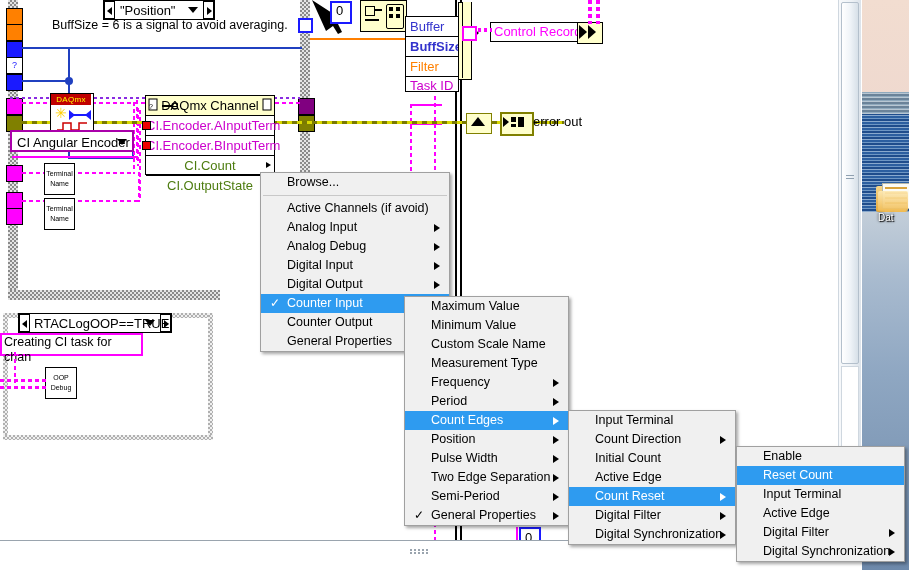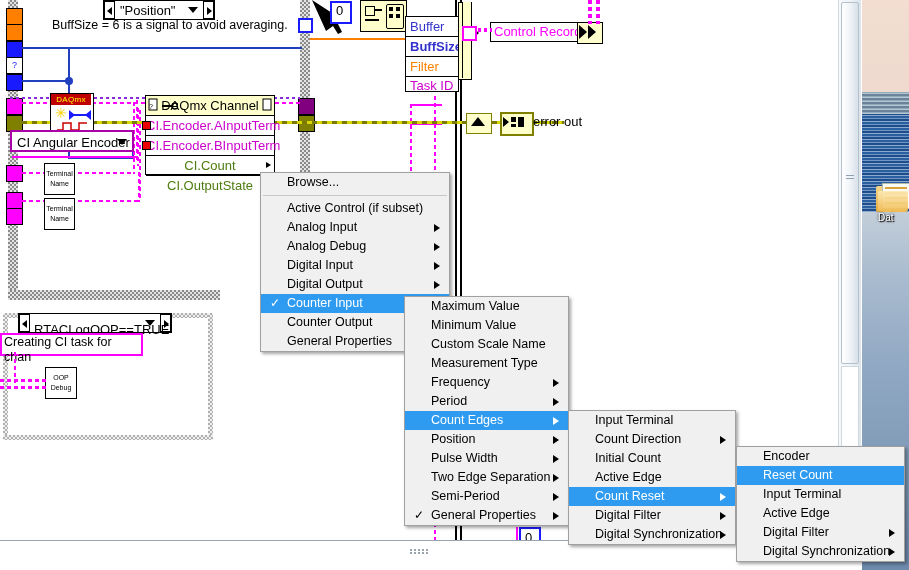--- a/index.html
+++ b/index.html
@@ -323,21 +323,21 @@
     </div>
   </div>
 
   <div class="combo" style="left:18px;top:313px;width:154px;height:20px;">
     <div class="sbar" style="left:0;">
       <div style="position:absolute;left:2px;top:5px;width:0;height:0;border-right:5px solid #000;border-top:4px solid transparent;border-bottom:4px solid transparent;"></div>
     </div>
     <div class="sbar" style="right:0;">
       <div style="position:absolute;left:3px;top:5px;width:0;height:0;border-left:5px solid #000;border-top:4px solid transparent;border-bottom:4px solid transparent;"></div>
     </div>
-    <span style="position:absolute;left:15px;top:7px;">RTACLogOOP==TRUE</span>
+    <span style="position:absolute;left:15px;top:1px;">RTACLogOOP==TRUE</span>
     <div class="ar" style="right:16px;"></div>
   </div>
 
   <div style="position:absolute;left:0px;top:333px;width:139px;height:19px;background:#fff;border:2px solid #ff00ff;">
     <span style="position:absolute;left:2px;top:0px;font-size:12.5px;line-height:15px;">Creating CI task for chan</span>
   </div>
 
   <div class="lvbox" style="left:45px;top:367px;width:32px;height:32px;">
     <div style="font-size:7px;line-height:10px;text-align:center;padding-top:5px;">OOP<br>Debug</div>
   </div>
@@ -360,21 +360,21 @@
 </div>
 <div id="vtrack2"></div>
 
 <div id="bdbottom">
   <div class="grip"></div>
 </div>
 
 <div class="menu" id="menu1" style="left:216px;top:172px;width:188px;margin-left:44px;">
     <div class="it"><span>Browse...</span></div>
     <div class="sep"></div>
-    <div class="it"><span>Active Control (if subset)</span></div>
+    <div class="it"><span>Active Channels (if avoid)</span></div>
     <div class="it"><span>Analog Input</span><span class="chev"></span></div>
     <div class="it"><span>Analog Debug</span><span class="chev"></span></div>
     <div class="it"><span>Digital Input</span><span class="chev"></span></div>
     <div class="it"><span>Digital Output</span><span class="chev"></span></div>
     <div class="it sel"><span class="ck">✓</span><span>Counter Input</span><span class="chev"></span></div>
     <div class="it"><span>Counter Output</span><span class="chev"></span></div>
     <div class="it"><span>General Properties</span><span class="chev"></span></div>
   </div>
 <div class="menu" id="menu2" style="left:404px;top:296px;width:163px;">
     <div class="it"><span>Maximum Value</span></div>
@@ -393,19 +393,19 @@
 <div class="menu" id="menu3" style="left:568px;top:410px;width:166px;">
     <div class="it"><span>Input Terminal</span></div>
     <div class="it"><span>Count Direction</span><span class="chev"></span></div>
     <div class="it"><span>Initial Count</span></div>
     <div class="it"><span>Active Edge</span></div>
     <div class="it sel"><span>Count Reset</span><span class="chev"></span></div>
     <div class="it"><span>Digital Filter</span><span class="chev"></span></div>
     <div class="it"><span>Digital Synchronization</span><span class="chev"></span></div>
   </div>
 <div class="menu" id="menu4" style="left:736px;top:446px;width:167px;">
-    <div class="it"><span>Encoder</span></div>
+    <div class="it"><span>Enable</span></div>
     <div class="it sel"><span>Reset Count</span></div>
     <div class="it"><span>Input Terminal</span></div>
     <div class="it"><span>Active Edge</span></div>
     <div class="it"><span>Digital Filter</span><span class="chev"></span></div>
     <div class="it"><span>Digital Synchronization</span><span class="chev"></span></div>
   </div>
 
 </body></html>

